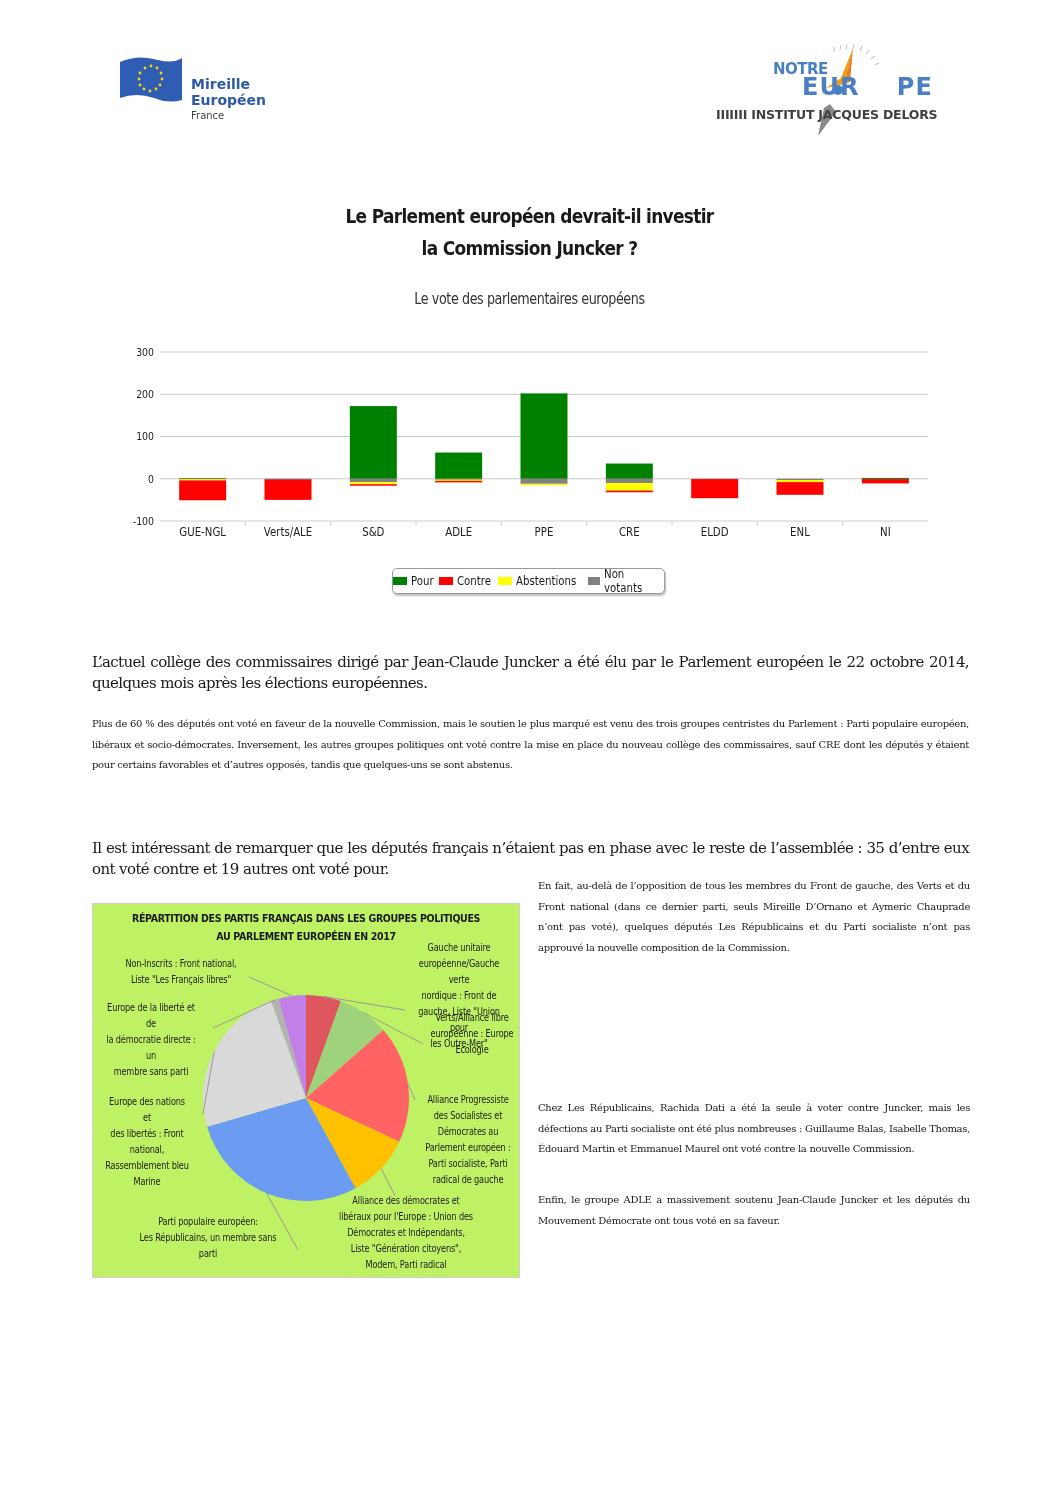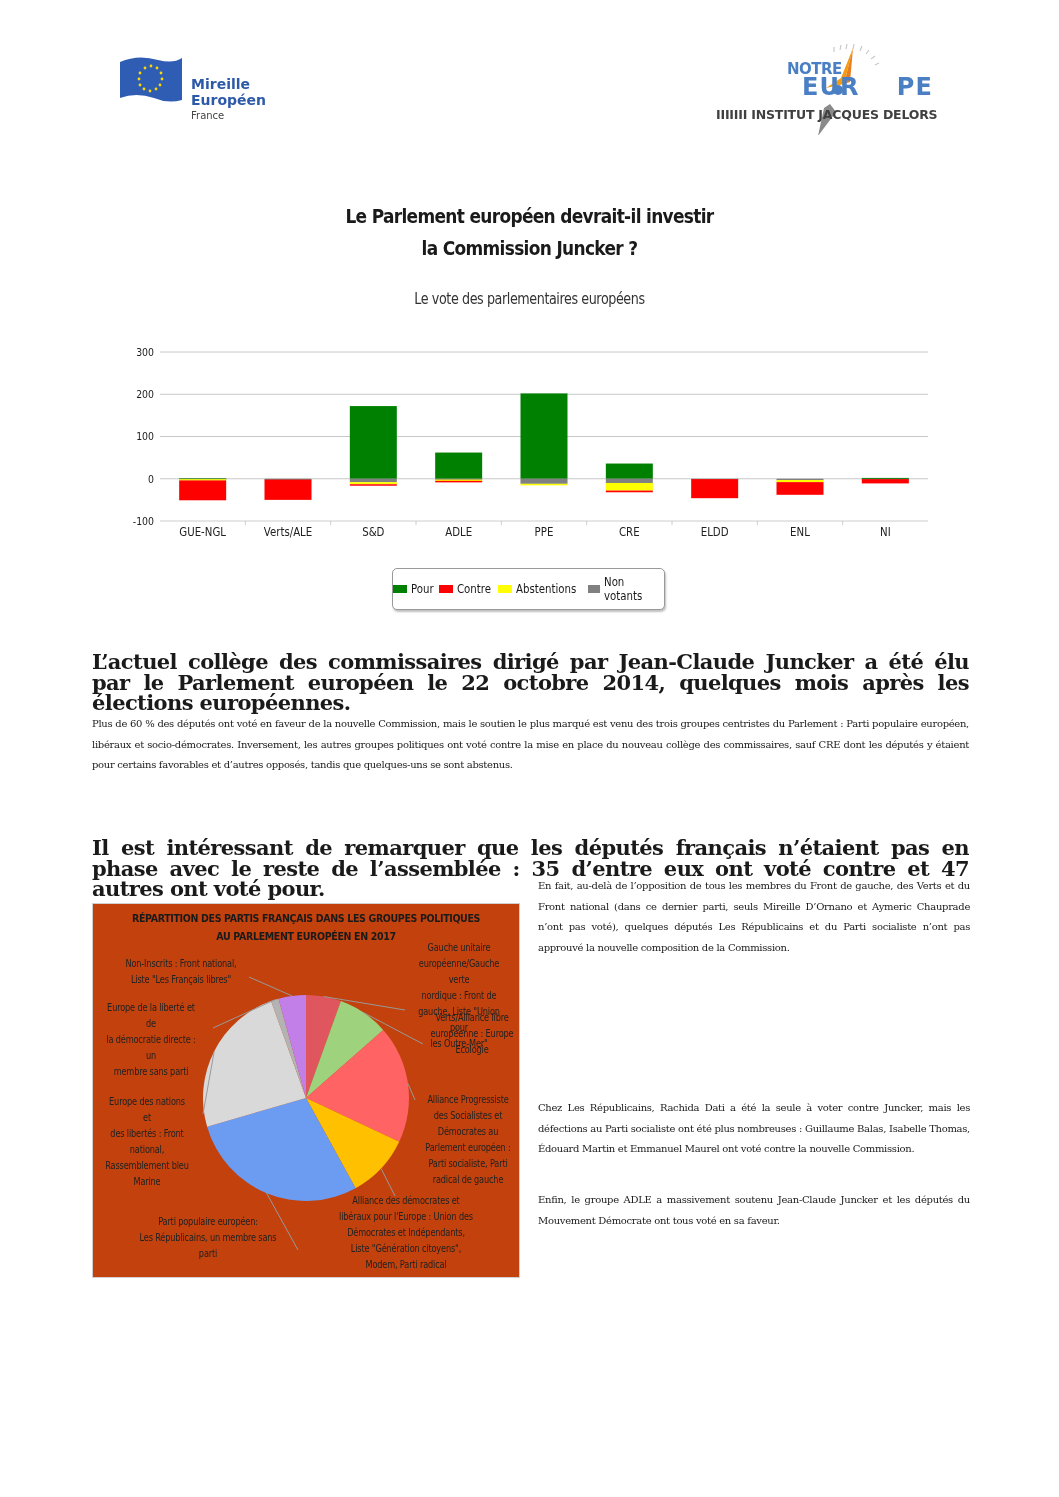--- a/index.html
+++ b/index.html
@@ -8,48 +8,48 @@
 
   
   .logo-me { position: absolute; left: 118px; top: 52px; width: 180px; height: 75px; }
   .logo-me .flag { position: absolute; left: 0; top: 4px; width: 66px; height: 46px; }
   .logo-me .txt { position: absolute; left: 73px; top: 24px; font-family: "DejaVu Sans", sans-serif; color: #2d5aa8; line-height: 16px; }
   .logo-me .t1, .logo-me .t2 { font-size: 14px; font-weight: bold; display: block; }
   .logo-me .t3 { font-size: 10px; color: #444; display: block; }
 
   .logo-ne { position: absolute; left: 716px; top: 40px; width: 230px; height: 95px; }
   .logo-ne svg { position: absolute; left: 0; top: 0; }
-  .logo-ne .notre { position: absolute; left: 57px; top: 20px; font-family: "DejaVu Sans", sans-serif; font-weight: bold; font-size: 15px; color: #4b7fc4; letter-spacing: -0.5px; margin-left: 14px; }
+  .logo-ne .notre { position: absolute; left: 57px; top: 20px; font-family: "DejaVu Sans", sans-serif; font-weight: bold; font-size: 15px; color: #4b7fc4; letter-spacing: -0.5px; }
   .logo-ne .europe { position: absolute; left: 46px; top: 33px; font-family: "DejaVu Sans", sans-serif; font-weight: bold; font-size: 24px; color: #4b7fc4; letter-spacing: 1px; margin-left: 40px; }
   .logo-ne .institut { position: absolute; left: 0; top: 67px; font-family: "DejaVu Sans", sans-serif; font-weight: bold; font-size: 12.5px; color: #404040; white-space: nowrap; letter-spacing: -0.2px; }
 
   
   .title { position: absolute; left: 0; width: 1059px; top: 200px; text-align: center; font-family: "DejaVu Sans", sans-serif; font-weight: bold; font-size: 20px; line-height: 32px; letter-spacing: -0.8px; transform: scaleX(0.85); }
   .subtitle { position: absolute; left: 0; width: 1059px; top: 290px; text-align: center; font-family: "DejaVu Sans", sans-serif; font-size: 15px; color: #333; letter-spacing: -0.5px; transform: scaleX(0.85); }
 
   
   .bar-chart { position: absolute; left: 120px; top: 340px; width: 820px; height: 210px; }
   .bar-chart svg text { font-family: "DejaVu Sans", sans-serif; }
-  .legend { position: absolute; left: 392px; top: 568px; width: 273px; height: 42px; border: 1px solid #999; border-radius: 5px; box-shadow: 1px 2px 2px rgba(0,0,0,0.25); display: flex; align-items: center; justify-content: center; gap: 7px; font-family: "DejaVu Sans", sans-serif; font-size: 12px; background:#fff; }
+  .legend { position: absolute; left: 392px; top: 568px; width: 273px; height: 26px; border: 1px solid #999; border-radius: 5px; box-shadow: 1px 2px 2px rgba(0,0,0,0.25); display: flex; align-items: center; justify-content: center; gap: 7px; font-family: "DejaVu Sans", sans-serif; font-size: 12px; background:#fff; }
   .legend-item { display: flex; align-items: center; gap: 4px; }
   .legend-swatch { width: 14px; height: 8px; display: inline-block; }
   .legend-label { transform: scaleX(0.85); transform-origin: left center; display:inline-block; margin-right:-6px;}
 
   
   .para { position: absolute; font-size: 10px; line-height: 20.7px; text-align: justify; color: #1a1a1a; letter-spacing: -0.3px; }
   .p1 { left: 92px; top: 652px; width: 877px; }
   .p2 { left: 92px; top: 714px; width: 877px; }
   .p3 { left: 92px; top: 838px; width: 877px; }
   .p4 { left: 538px; top: 876px; width: 432px; }
   .p5 { left: 538px; top: 1066px; width: 432px; margin-top: 32px; }
   .p6 { left: 538px; top: 1190px; width: 432px; }
-  .p1, .p3 { font-family: "DejaVu Serif", serif; font-size: 21px; letter-spacing: -0.6px; font-weight: bold; }
-
-  
-  .pie-box { position: absolute; left: 92px; top: 903px; width: 428px; height: 375px; border: 1px solid #d0d0d0; background: #c2410c; }
+  .p1, .p3 { font-family: "DejaVu Serif", serif; font-size: 15px; letter-spacing: -0.6px; }
+
+  
+  .pie-box { position: absolute; left: 92px; top: 903px; width: 428px; height: 375px; border: 1px solid #d0d0d0; background: #bef264; }
   .pie-title { position: absolute; left: 0; top: 6px; width: 100%; text-align: center; font-family: "DejaVu Sans", sans-serif; font-weight: bold; font-size: 11px; line-height: 18px; letter-spacing: -0.4px; transform: scaleX(0.86); }
   .pie-label { position: absolute; font-family: "DejaVu Sans", sans-serif; font-size: 10px; line-height: 16px; text-align: center; color: #222; transform: scaleX(0.82); letter-spacing: -0.2px; }
   .pie-svg { position: absolute; left: 0; top: 0; }
 </style>
 </head>
 <body>
 
 <div class="logo-me">
   <svg class="flag" viewBox="0 0 66 46" width="66" height="46">
     <path d="M2 6 Q20 -2 40 4 Q55 8 64 2 L64 44 Q50 48 36 42 Q18 36 2 42 Z" fill="#2f5db4"></path>
@@ -178,21 +178,21 @@
     <span class="legend-label">Abstentions</span>
   </div>
   <div class="legend-item">
     <span class="legend-swatch" style="background:#808080"></span>
     <span class="legend-label">Non votants</span>
   </div>
 </div>
 
 <p class="para p1">L’actuel collège des commissaires dirigé par Jean-Claude Juncker a été élu par le Parlement européen le 22 octobre 2014, quelques mois après les élections européennes.</p>
 <p class="para p2">Plus de 60 % des députés ont voté en faveur de la nouvelle Commission, mais le soutien le plus marqué est venu des trois groupes centristes du Parlement : Parti populaire européen, libéraux et socio-démocrates. Inversement, les autres groupes politiques ont voté contre la mise en place du nouveau collège des commissaires, sauf CRE dont les députés y étaient pour certains favorables et d’autres opposés, tandis que quelques-uns se sont abstenus.</p>
-<p class="para p3">Il est intéressant de remarquer que les députés français n’étaient pas en phase avec le reste de l’assemblée : 35 d’entre eux ont voté contre et 47 autres ont voté pour.</p>
+<p class="para p3">Il est intéressant de remarquer que les députés français n’étaient pas en phase avec le reste de l’assemblée : 35 d’entre eux ont voté contre et 19 autres ont voté pour.</p>
 <p class="para p4">En fait, au-delà de l’opposition de tous les membres du Front de gauche, des Verts et du Front national (dans ce dernier parti, seuls Mireille D’Ornano et Aymeric Chauprade n’ont pas voté), quelques députés Les Républicains et du Parti socialiste n’ont pas approuvé la nouvelle composition de la Commission.</p>
 <p class="para p5">Chez Les Républicains, Rachida Dati a été la seule à voter contre Juncker, mais les défections au Parti socialiste ont été plus nombreuses : Guillaume Balas, Isabelle Thomas, Édouard Martin et Emmanuel Maurel ont voté contre la nouvelle Commission.</p>
 <p class="para p6">Enfin, le groupe ADLE a massivement soutenu Jean-Claude Juncker et les députés du Mouvement Démocrate ont tous voté en sa faveur.</p>
 
 <div class="pie-box">
   <div class="pie-title">
     <div>RÉPARTITION DES PARTIS FRANÇAIS DANS LES GROUPES POLITIQUES</div>
     <div>AU PARLEMENT EUROPÉEN EN 2017</div>
   </div>
   <svg class="pie-svg" id="pie-svg" width="428" height="375" viewBox="0 0 428 375">

